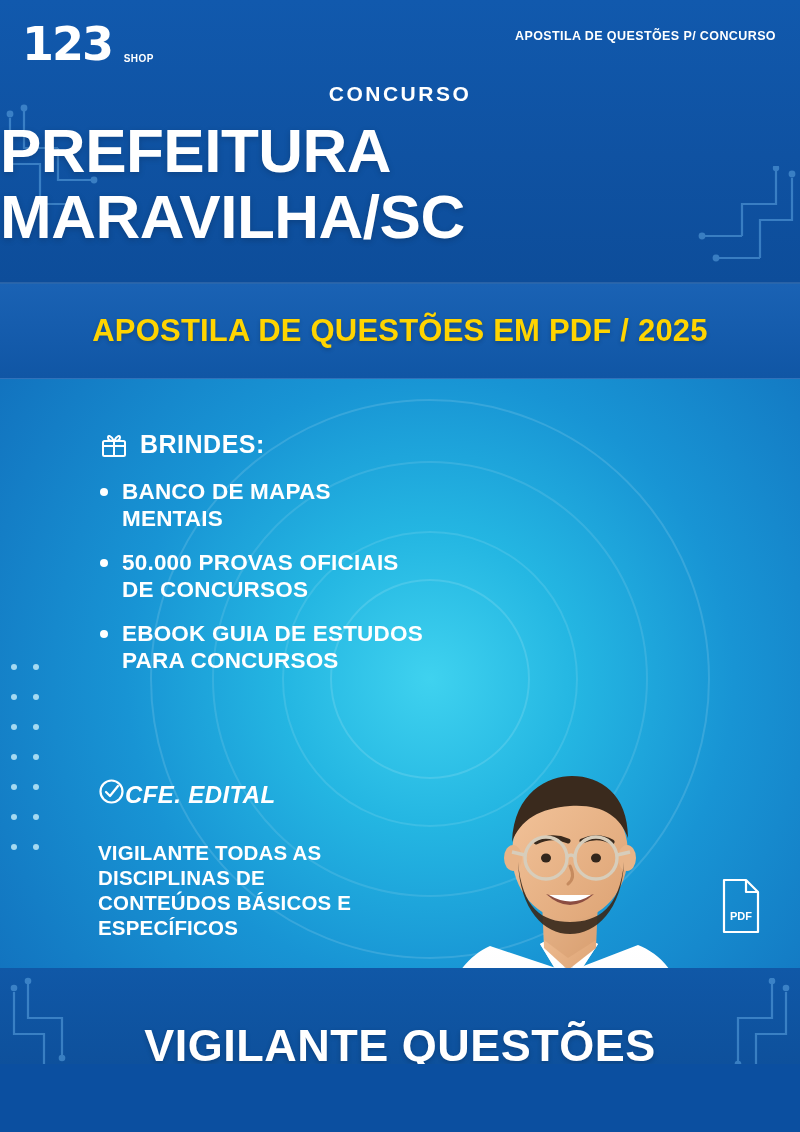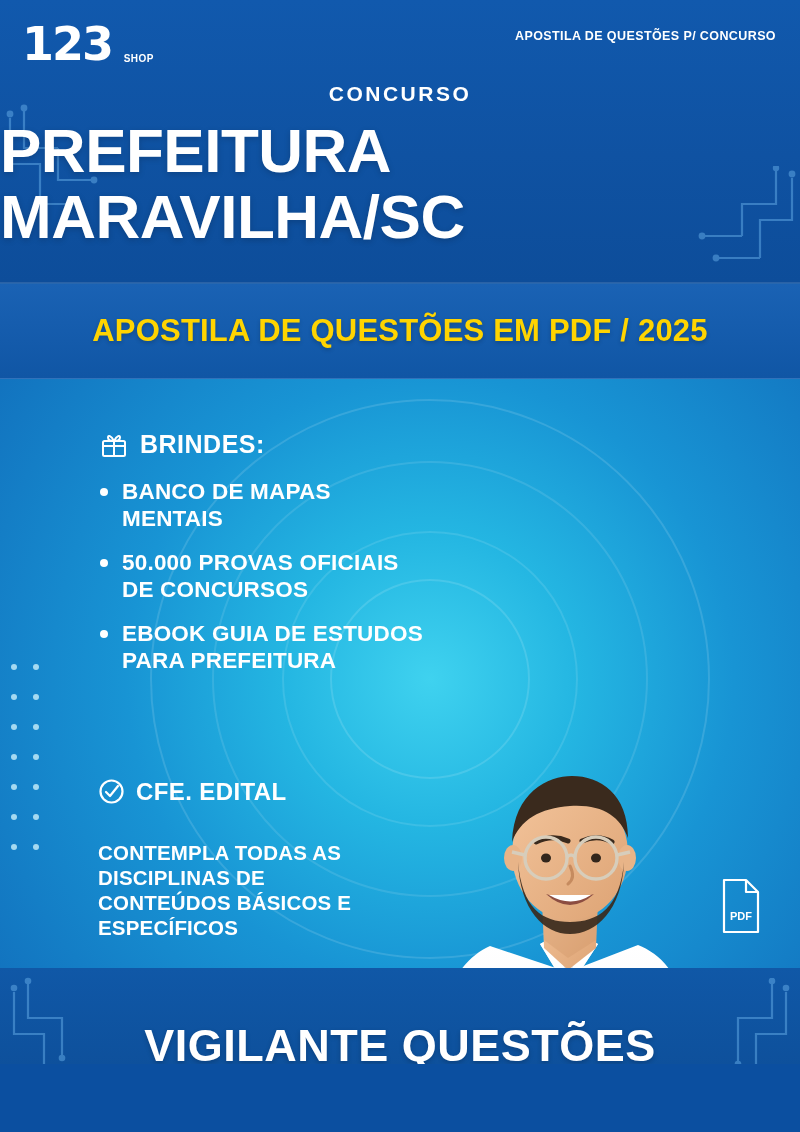--- a/index.html
+++ b/index.html
@@ -147,21 +147,21 @@
   }
   .benefit-list li::before {
     content: "";
     position: absolute; left: 4px; top: 10px;
     width: 8px; height: 8px; border-radius: 50%;
     background: #ffffff;
   }
 
   .cfe-row {
     position: absolute; left: 98px; top: 778px;
-    display: flex; align-items: flex-start; gap: 11px;
+    display: flex; align-items: flex-end;  font-style: italic;
   }
   .cfe-label {
     color: #ffffff; font-weight: bold; font-size: 24px; letter-spacing: 0.4px;
   }
   .cfe-desc {
     position: absolute; left: 98px; top: 840px; width: 300px;
     color: #ffffff; font-weight: bold; font-size: 20.5px; line-height: 25px;
     letter-spacing: 0.2px;
   }
 
@@ -377,33 +377,33 @@
           <path d="M14 10c-3 0-6-1-6-3.5S11 4 14 10z"></path>
           <path d="M14 10c3 0 6-1 6-3.5S17 4 14 10z"></path>
         </svg>
       </span>
       <span class="brindes-label">BRINDES:</span>
     </div>
 
     <ul class="benefit-list" style="top:99px;">
       <li>BANCO DE MAPAS MENTAIS</li>
       <li>50.000 PROVAS OFICIAIS DE CONCURSOS</li>
-      <li>EBOOK GUIA DE ESTUDOS PARA PREFEITURA</li>
+      <li>EBOOK GUIA DE ESTUDOS PARA CONCURSOS</li>
     </ul>
 
     <div class="cfe-row" style="top:399px;">
       <span>
         <svg width="27" height="27" viewBox="0 0 27 27" fill="none" stroke="#ffffff" stroke-width="2.2">
           <circle cx="13.5" cy="13.5" r="11"></circle>
           <path d="M8 14l4 4 8-10" stroke-linecap="round" stroke-linejoin="round"></path>
         </svg>
       </span>
       <span class="cfe-label">CFE. EDITAL</span>
     </div>
-    <div class="cfe-desc" style="top:461px;">CONTEMPLA TODAS AS DISCIPLINAS DE CONTEÚDOS BÁSICOS E ESPECÍFICOS</div>
+    <div class="cfe-desc" style="top:461px;">VIGILANTE TODAS AS DISCIPLINAS DE CONTEÚDOS BÁSICOS E ESPECÍFICOS</div>
 
     <div class="pdf-badge" style="top:499px;">
       <svg width="46" height="56" viewBox="0 0 46 56" fill="none" stroke="#ffffff" stroke-width="2.2">
         <path d="M6 2h22l12 12v40H6z" stroke-linejoin="round"></path>
         <path d="M28 2v12h12" stroke-linejoin="round"></path>
         <text x="23" y="42" font-family="Liberation Sans, sans-serif" font-size="11" font-weight="bold" fill="#ffffff" stroke="none" text-anchor="middle">PDF</text>
       </svg>
     </div>
   </div>
 

